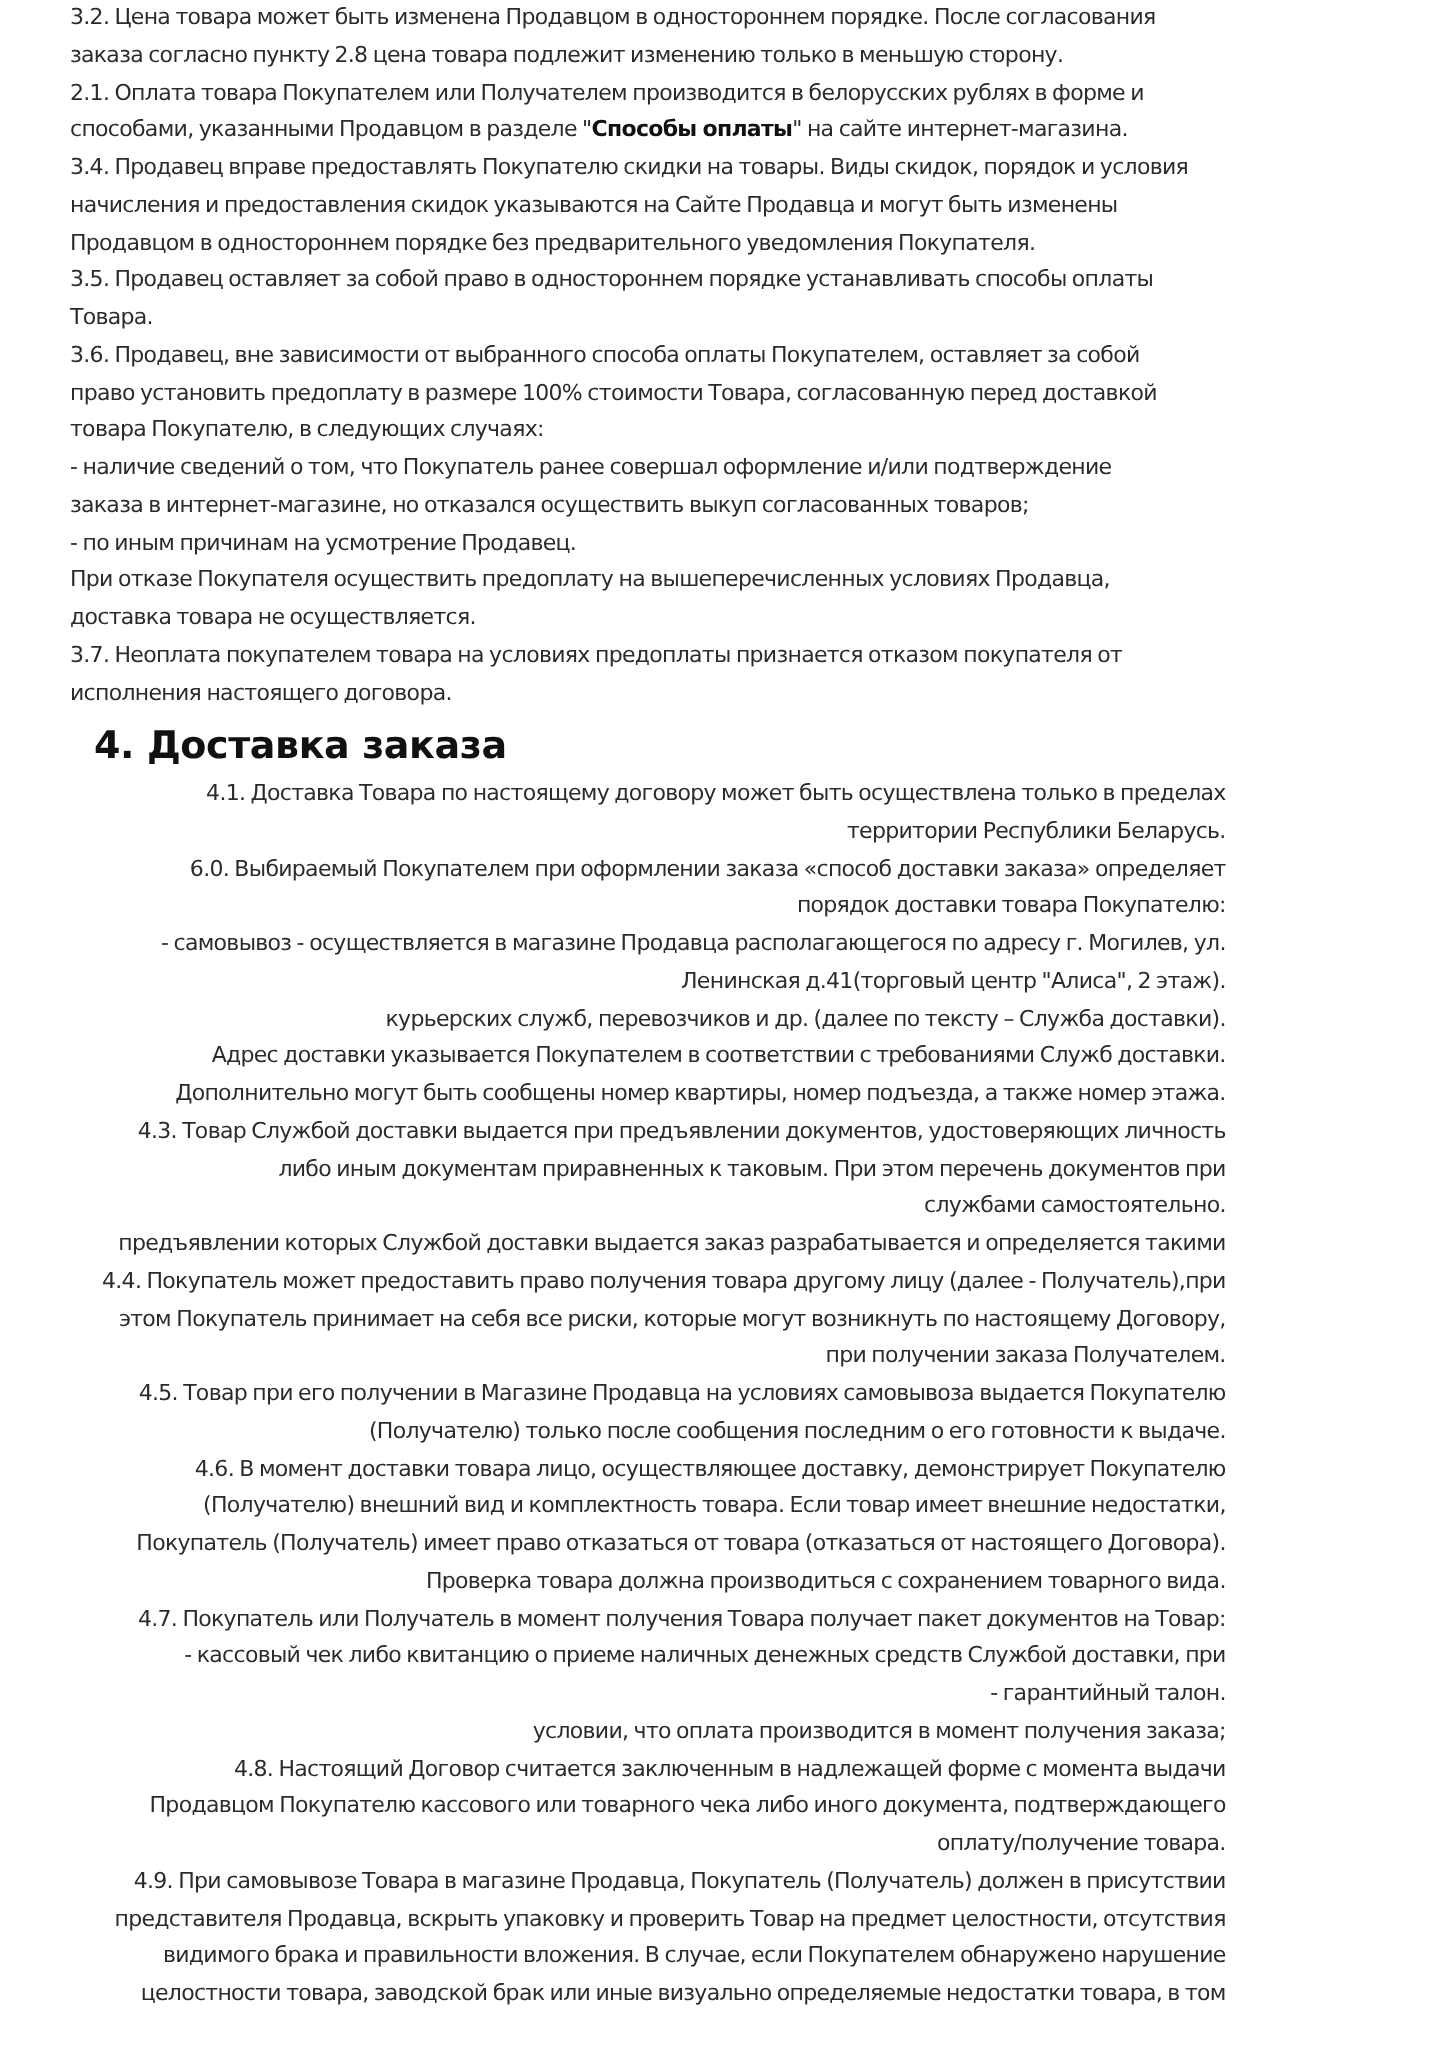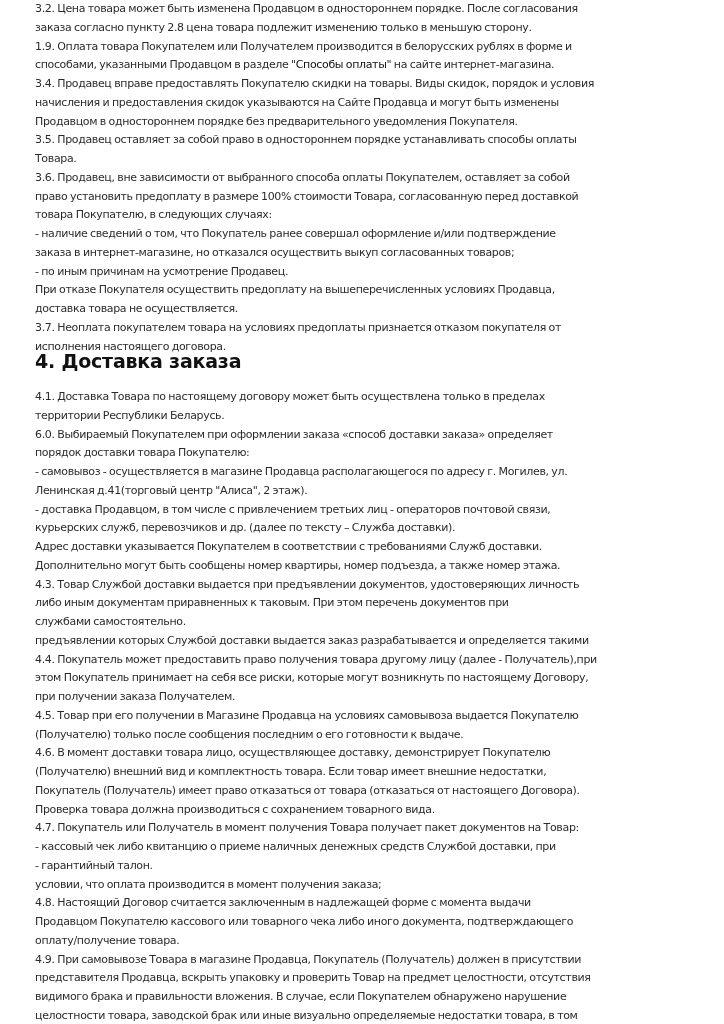--- a/index.html
+++ b/index.html
@@ -22,42 +22,42 @@
     width: 680px;
   }
   .p {
     font-size: 11px;
     line-height: 18.75px;
     letter-spacing: -0.35px;
     word-spacing: -0.5px;
     margin: 0;
     white-space: nowrap;
   }
-  .p b { font-weight: normal; color: #111; text-align: center; }
+  .p b { font-weight: bold; color: #111; text-align: center; }
   .heading {
     font-size: 19px;
     font-weight: bold;
     color: #111;
-    margin: 0;
+    margin: 12px;
     letter-spacing: -0.2px;
     line-height: 24px;
   }
   .sec3 { position: absolute; top: 0px; left: 0; }
   .h4 { position: absolute; top: 349px; left: 0; }
-  .sec4 { position: absolute; top: 388px; left: 0; }
+  .sec4 { position: absolute; top: 388px; left: 16px; text-align: right; }
 </style>
 </head>
 <body>
 
 <div class="doc">
 
   <div class="sec3">
     <p class="p">3.2. Цена товара может быть изменена Продавцом в одностороннем порядке. После согласования</p>
     <p class="p">заказа согласно пункту 2.8 цена товара подлежит изменению только в меньшую сторону.</p>
-    <p class="p">1.9. Оплата товара Покупателем или Получателем производится в белорусских рублях в форме и</p>
+    <p class="p">2.1. Оплата товара Покупателем или Получателем производится в белорусских рублях в форме и</p>
     <p class="p"><span>способами, указанными Продавцом в разделе "</span><b>Способы оплаты</b><span>" на сайте интернет-магазина.</span></p>
     <p class="p">3.4. Продавец вправе предоставлять Покупателю скидки на товары. Виды скидок, порядок и условия</p>
     <p class="p">начисления и предоставления скидок указываются на Сайте Продавца и могут быть изменены</p>
     <p class="p">Продавцом в одностороннем порядке без предварительного уведомления Покупателя.</p>
     <p class="p">3.5. Продавец оставляет за собой право в одностороннем порядке устанавливать способы оплаты</p>
     <p class="p">Товара.</p>
     <p class="p">3.6. Продавец, вне зависимости от выбранного способа оплаты Покупателем, оставляет за собой</p>
     <p class="p">право установить предоплату в размере 100% стоимости Товара, согласованную перед доставкой</p>
     <p class="p">товара Покупателю, в следующих случаях:</p>
     <p class="p">- наличие сведений о том, что Покупатель ранее совершал оформление и/или подтверждение</p>
@@ -71,21 +71,20 @@
 
   <h2 class="heading h4">4.  Доставка заказа</h2>
 
   <div class="sec4" id="sec4">
       <p class="p">4.1. Доставка Товара по настоящему договору может быть осуществлена только в пределах</p>
       <p class="p">территории Республики Беларусь.</p>
       <p class="p">6.0. Выбираемый Покупателем при оформлении заказа «способ доставки заказа» определяет</p>
       <p class="p">порядок доставки товара Покупателю:</p>
       <p class="p">- самовывоз - осуществляется в магазине Продавца располагающегося по адресу г. Могилев, ул.</p>
       <p class="p">Ленинская д.41(торговый центр "Алиса", 2 этаж).</p>
-      <p class="p">- доставка Продавцом, в том числе с привлечением третьих лиц - операторов почтовой связи,</p>
       <p class="p">курьерских служб, перевозчиков и др. (далее по тексту – Служба доставки).</p>
       <p class="p">Адрес доставки указывается Покупателем в соответствии с требованиями Служб доставки.</p>
       <p class="p">Дополнительно могут быть сообщены номер квартиры, номер подъезда, а также номер этажа.</p>
       <p class="p">4.3. Товар Службой доставки выдается при предъявлении документов, удостоверяющих личность</p>
       <p class="p">либо иным документам приравненных к таковым. При этом перечень документов при</p>
       <p class="p">службами самостоятельно.</p>
       <p class="p">предъявлении которых Службой доставки выдается заказ разрабатывается и определяется такими</p>
       <p class="p">4.4. Покупатель может предоставить право получения товара другому лицу (далее - Получатель),при</p>
       <p class="p">этом Покупатель принимает на себя все риски, которые могут возникнуть по настоящему Договору,</p>
       <p class="p">при получении заказа Получателем.</p>

